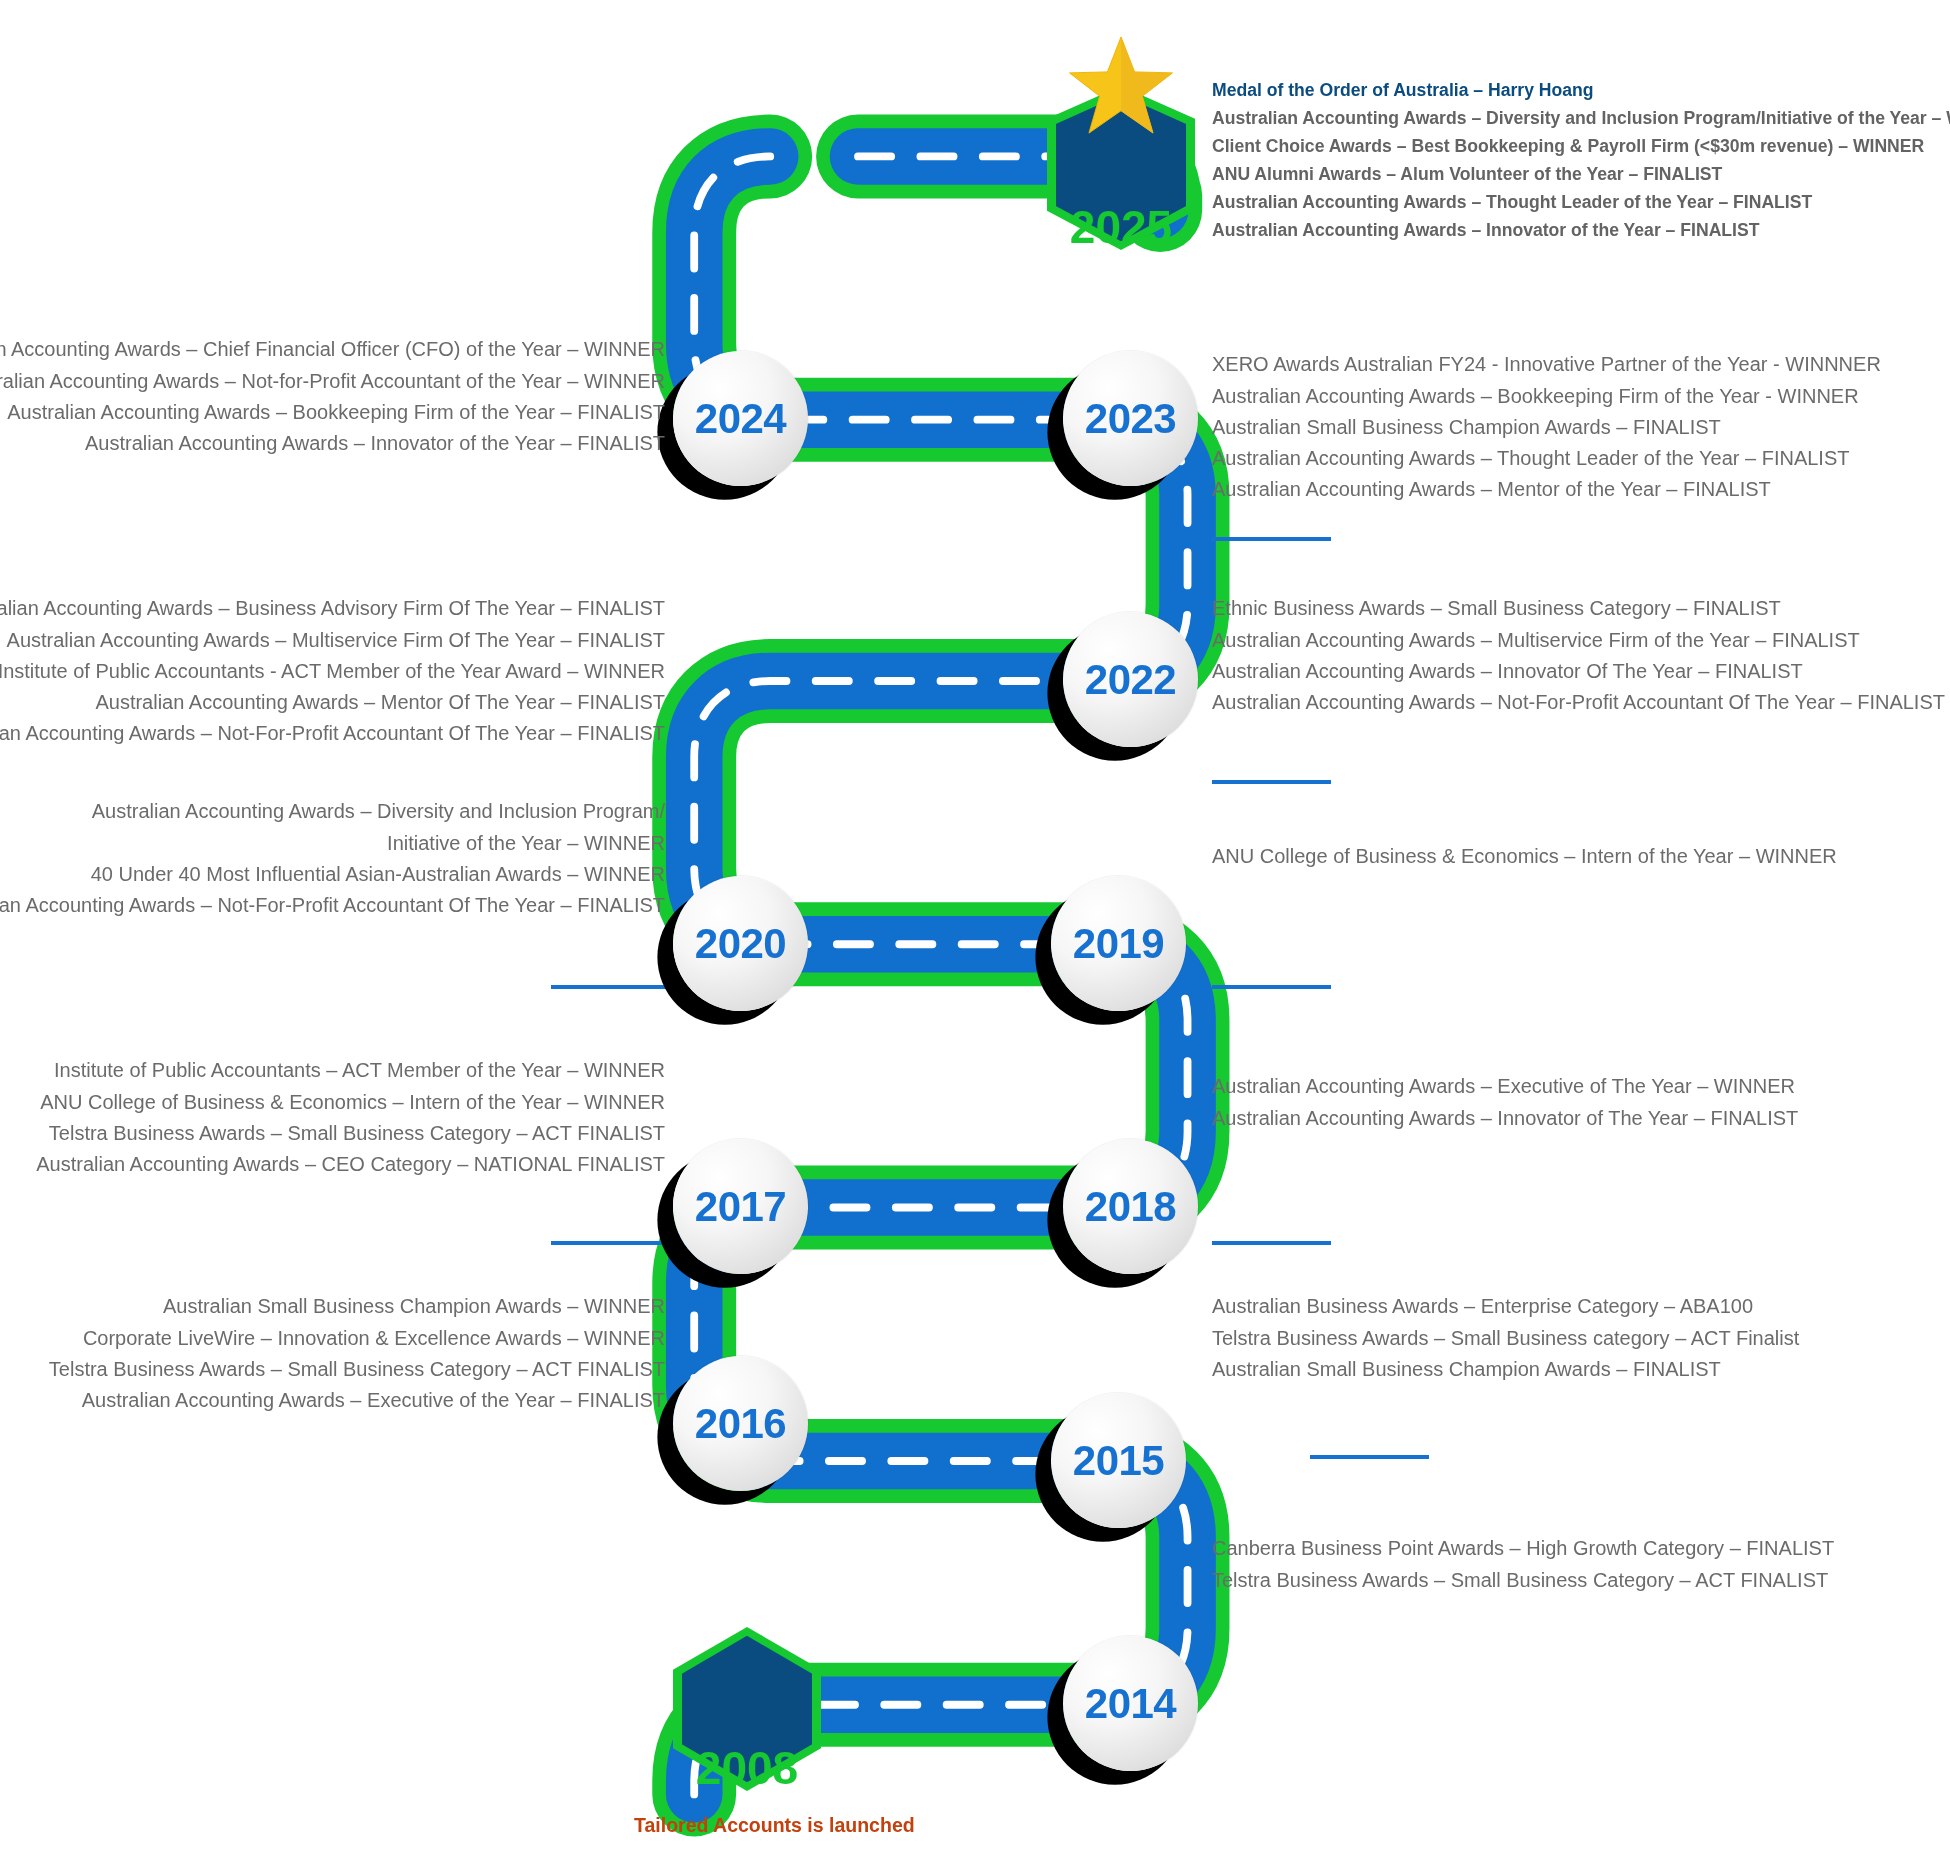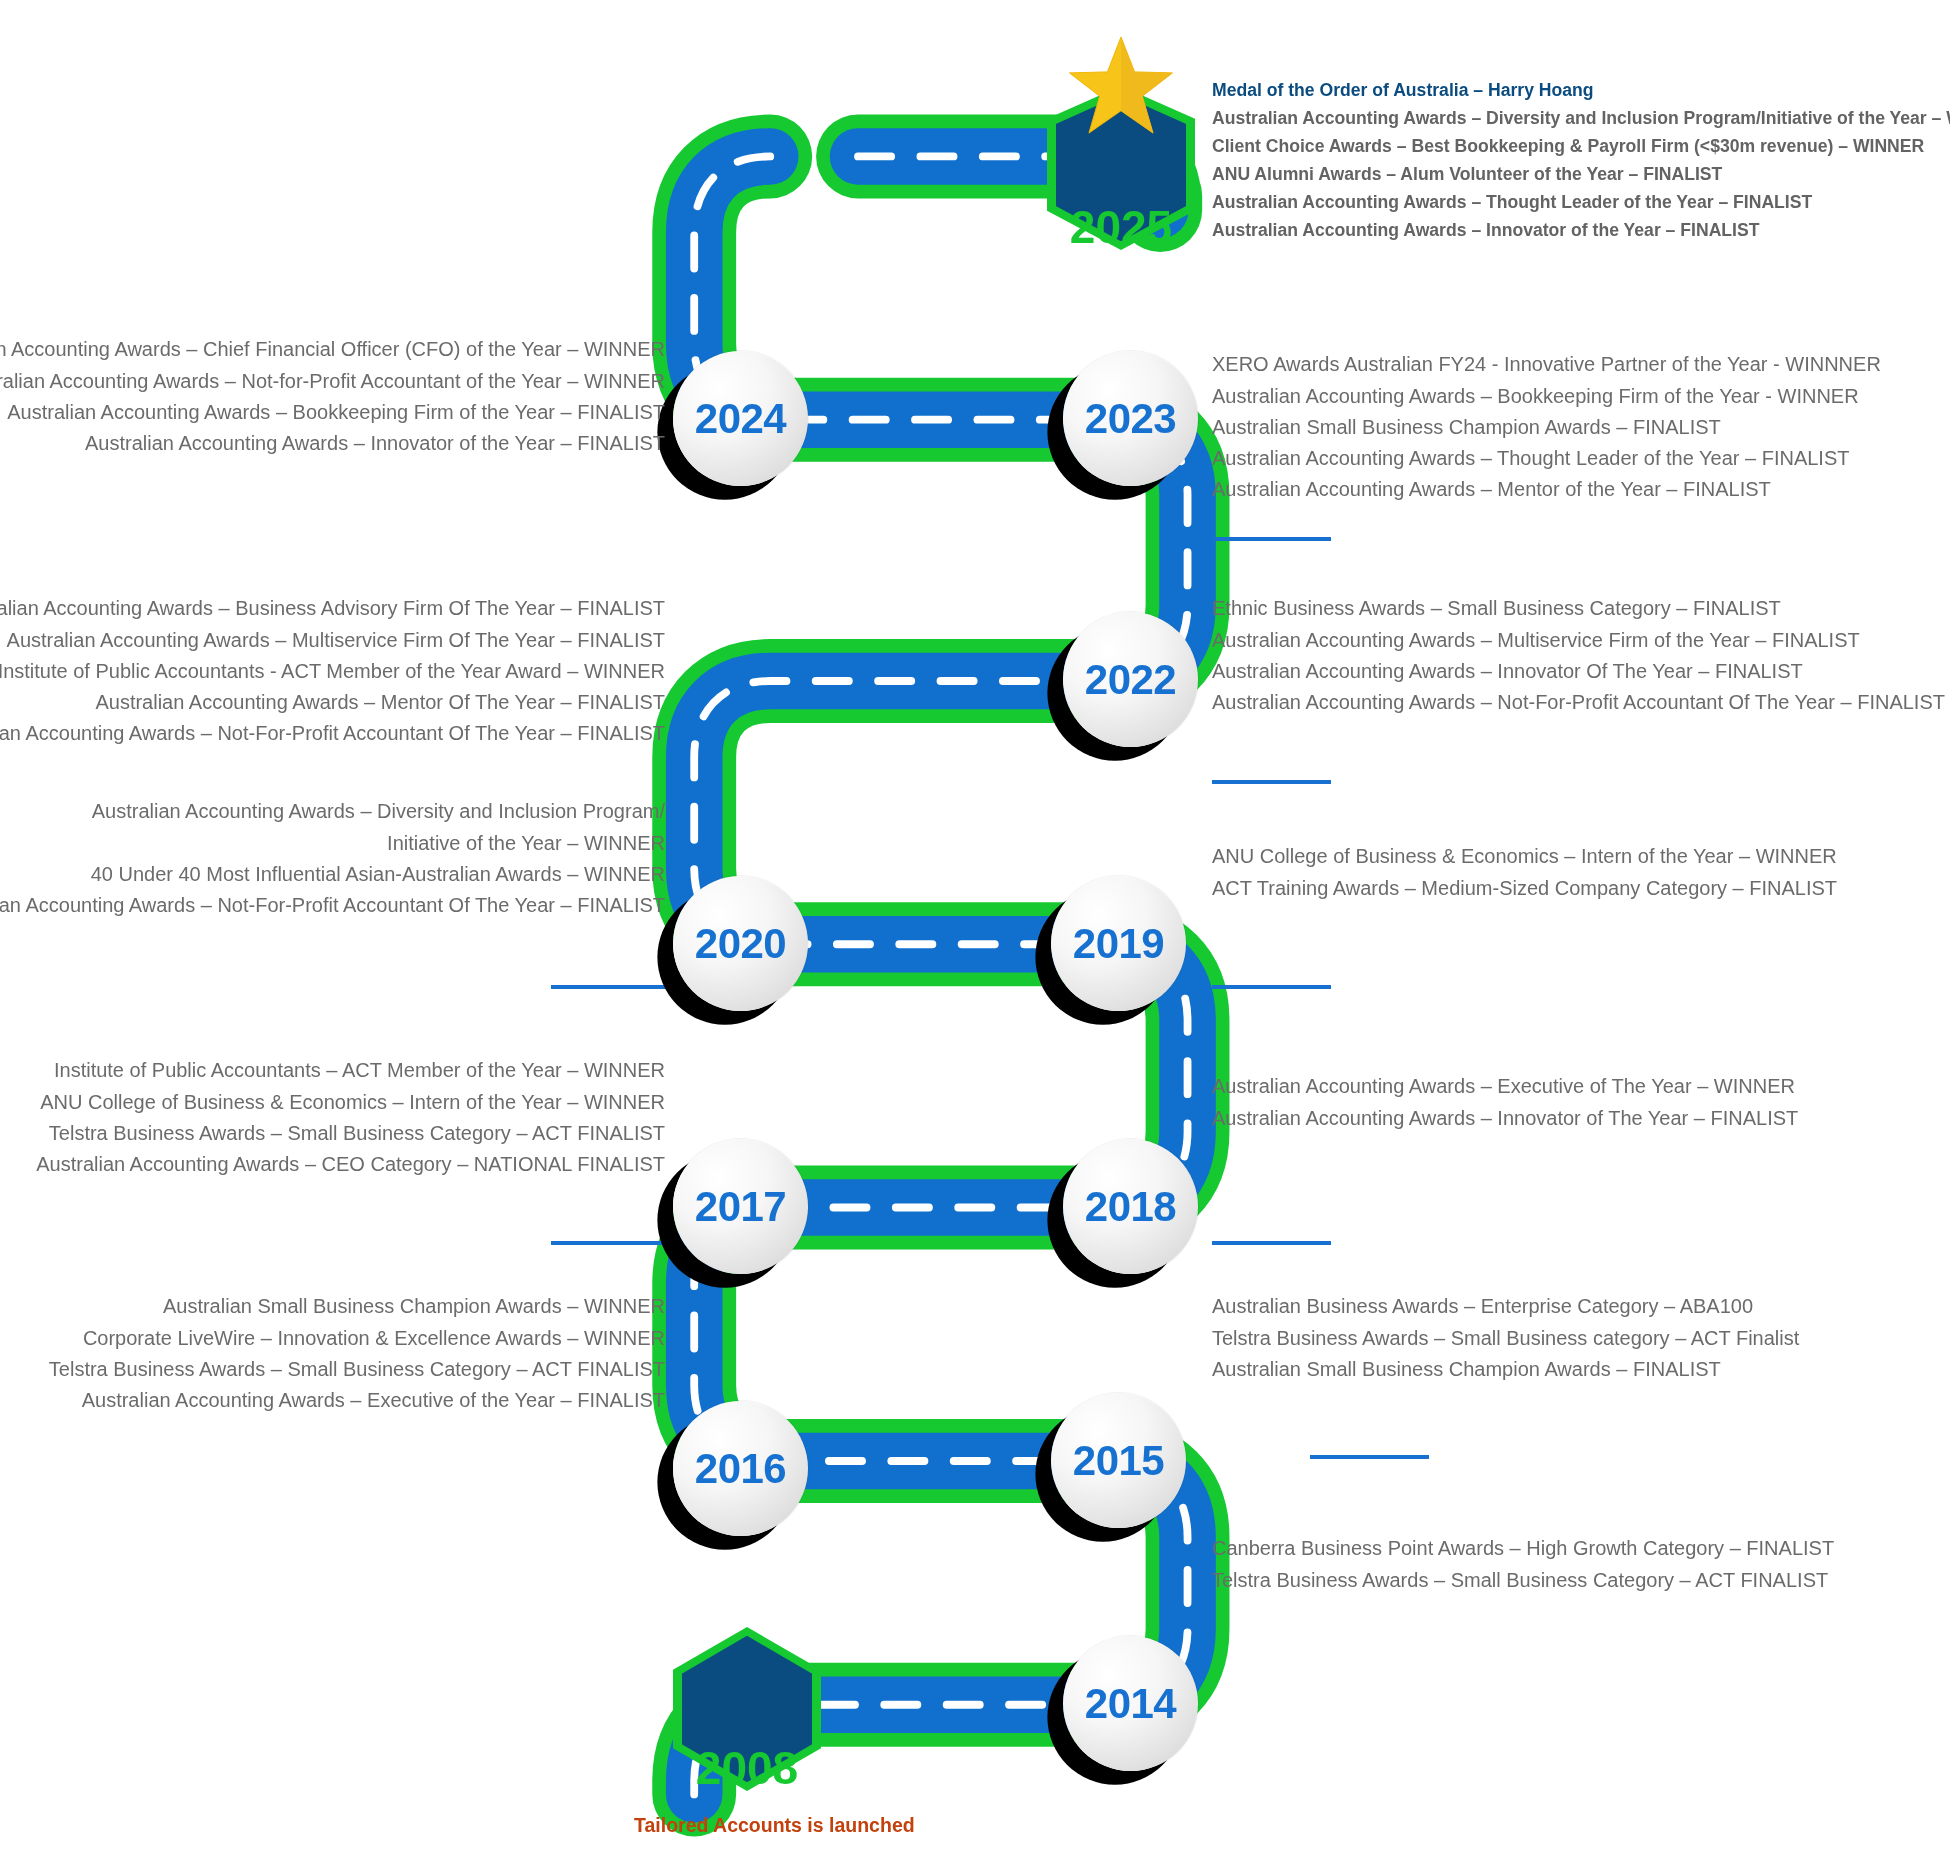--- a/index.html
+++ b/index.html
@@ -173,21 +173,21 @@
   </div>
   <div class="year-node" style="left:1051px;top:876px;">
     <span>2019</span>
   </div>
   <div class="year-node" style="left:1063px;top:1139px;">
     <span>2018</span>
   </div>
   <div class="year-node" style="left:673px;top:1139px;">
     <span>2017</span>
   </div>
-  <div class="year-node" style="left:673px;top:1401px;text-align:right;">
+  <div class="year-node" style="left:673px;top:1356px;text-align:right;">
     <span>2016</span>
   </div>
   <div class="year-node" style="left:1051px;top:1393px;">
     <span>2015</span>
   </div>
   <div class="year-node" style="left:1063px;top:1636px;">
     <span>2014</span>
   </div>
 
   <div class="hex-node" id="node-2008" style="left:673px;top:1627px;">
@@ -247,21 +247,20 @@
 
   <div class="awards left" style="right:1285px;top:796px;">
     <div class="line">Australian Accounting Awards – Diversity and Inclusion Program/</div>
     <div class="line">Initiative of the Year – WINNER</div>
     <div class="line">40 Under 40 Most Influential Asian-Australian Awards – WINNER</div>
     <div class="line">Australian Accounting Awards – Not-For-Profit Accountant Of The Year – FINALIST</div>
   </div>
 
   <div class="awards right" style="left:1212px;top:841px;">
     <div class="line">ANU College of Business &amp; Economics – Intern of the Year – WINNER</div>
-    <div class="line">ACT Training Awards – Medium-Sized Company Category – FINALIST</div>
   </div>
 
   <div class="awards right" style="left:1212px;top:1071px;">
     <div class="line">Australian Accounting Awards – Executive of The Year – WINNER</div>
     <div class="line">Australian Accounting Awards – Innovator of The Year – FINALIST</div>
   </div>
 
   <div class="awards left" style="right:1285px;top:1055px;">
     <div class="line">Institute of Public Accountants – ACT Member of the Year – WINNER</div>
     <div class="line">ANU College of Business &amp; Economics – Intern of the Year – WINNER</div>

